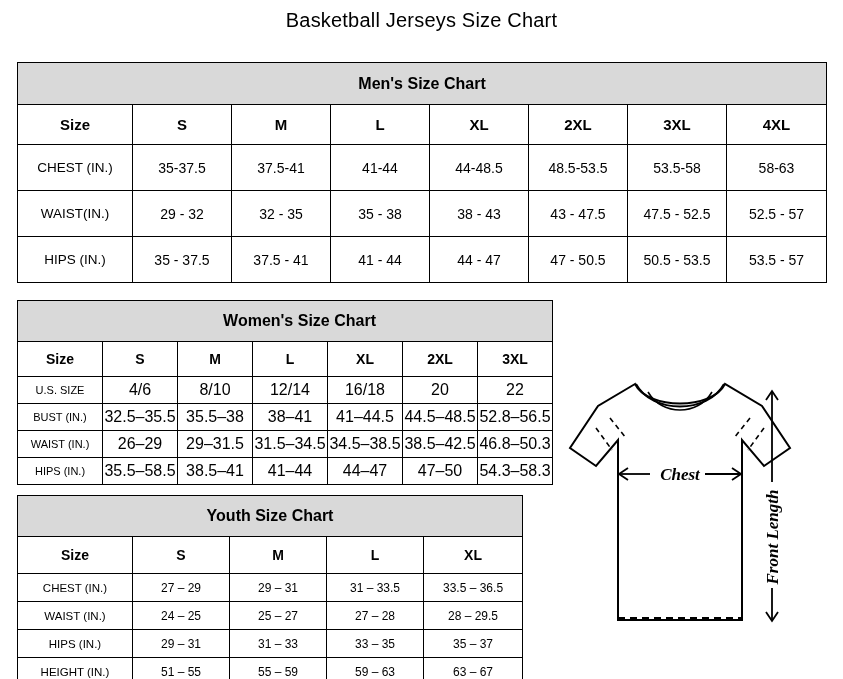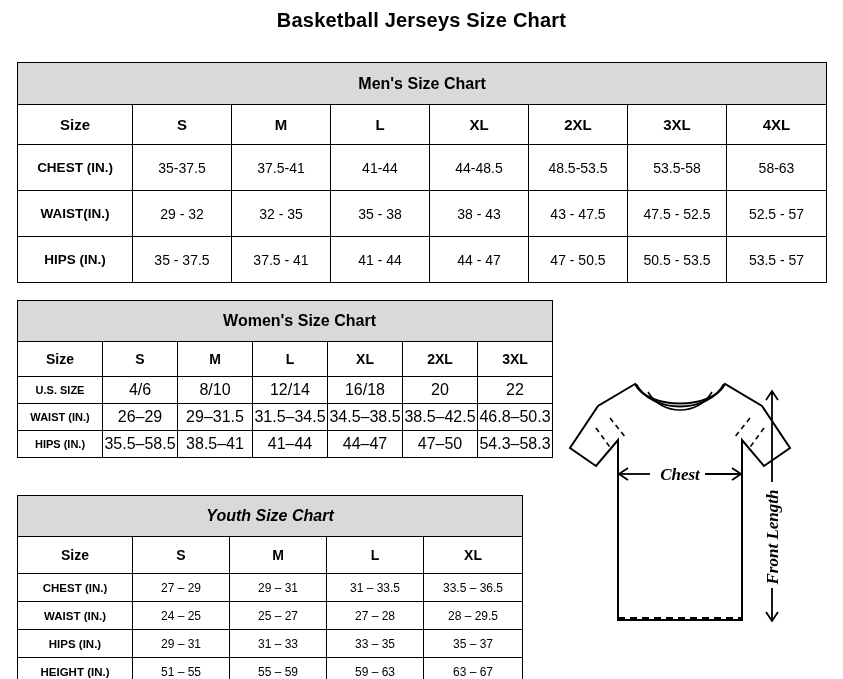--- a/index.html
+++ b/index.html
@@ -11,21 +11,21 @@
     height: 679px;
     background: #ffffff;
     font-family: "Liberation Sans", sans-serif;
     color: #000000;
     position: relative;
     overflow: hidden;
   }
   #page-title {
     text-align: center;
     font-size: 20px;
-    font-weight: bold;
+    font-weight: normal;
     margin: 9px 0 0 0;
     letter-spacing: 0.2px;
   }
 
   table {
     border-collapse: collapse;
     table-layout: fixed;
   }
   table td, table th {
     border: 1px solid #000;
@@ -35,21 +35,21 @@
   }
   .chart-title td {
     background: #d9d9d9;
     font-weight: bold;
   }
   .hdr td {
     font-weight: bold;
     margin-top: 48px;
   }
   .rowlabel {
-    font-weight: bold;
+    font-weight: normal;
   }
 
   
   #men-chart {
     position: absolute;
     left: 17px;
     top: 62px;
     width: 809px;
   }
   #men-chart .chart-title td {
@@ -96,21 +96,20 @@
   
   #youth-chart {
     position: absolute;
     left: 17px;
     top: 495px;
     width: 505px;
   }
   #youth-chart .chart-title td {
     font-size: 16px;
     height: 38px;
-    font-style: italic;
   }
   #youth-chart .hdr td {
     font-size: 14px;
     height: 34px;
   }
   #youth-chart td {
     font-size: 12px;
     height: 25px;
   }
   #youth-chart .rowlabel {
@@ -225,20 +224,29 @@
     <tr>
       <td class="rowlabel">U.S. SIZE</td>
       <td>4/6</td>
       <td>8/10</td>
       <td>12/14</td>
       <td>16/18</td>
       <td>20</td>
       <td>22</td>
     </tr>
     <tr>
+      <td class="rowlabel">BUST  (IN.)</td>
+      <td>32.5–35.5</td>
+      <td>35.5–38</td>
+      <td>38–41</td>
+      <td>41–44.5</td>
+      <td>44.5–48.5</td>
+      <td>52.8–56.5</td>
+    </tr>
+    <tr>
       <td class="rowlabel">WAIST  (IN.)</td>
       <td>26–29</td>
       <td>29–31.5</td>
       <td>31.5–34.5</td>
       <td>34.5–38.5</td>
       <td>38.5–42.5</td>
       <td>46.8–50.3</td>
     </tr>
     <tr>
       <td class="rowlabel">HIPS  (IN.)</td>

